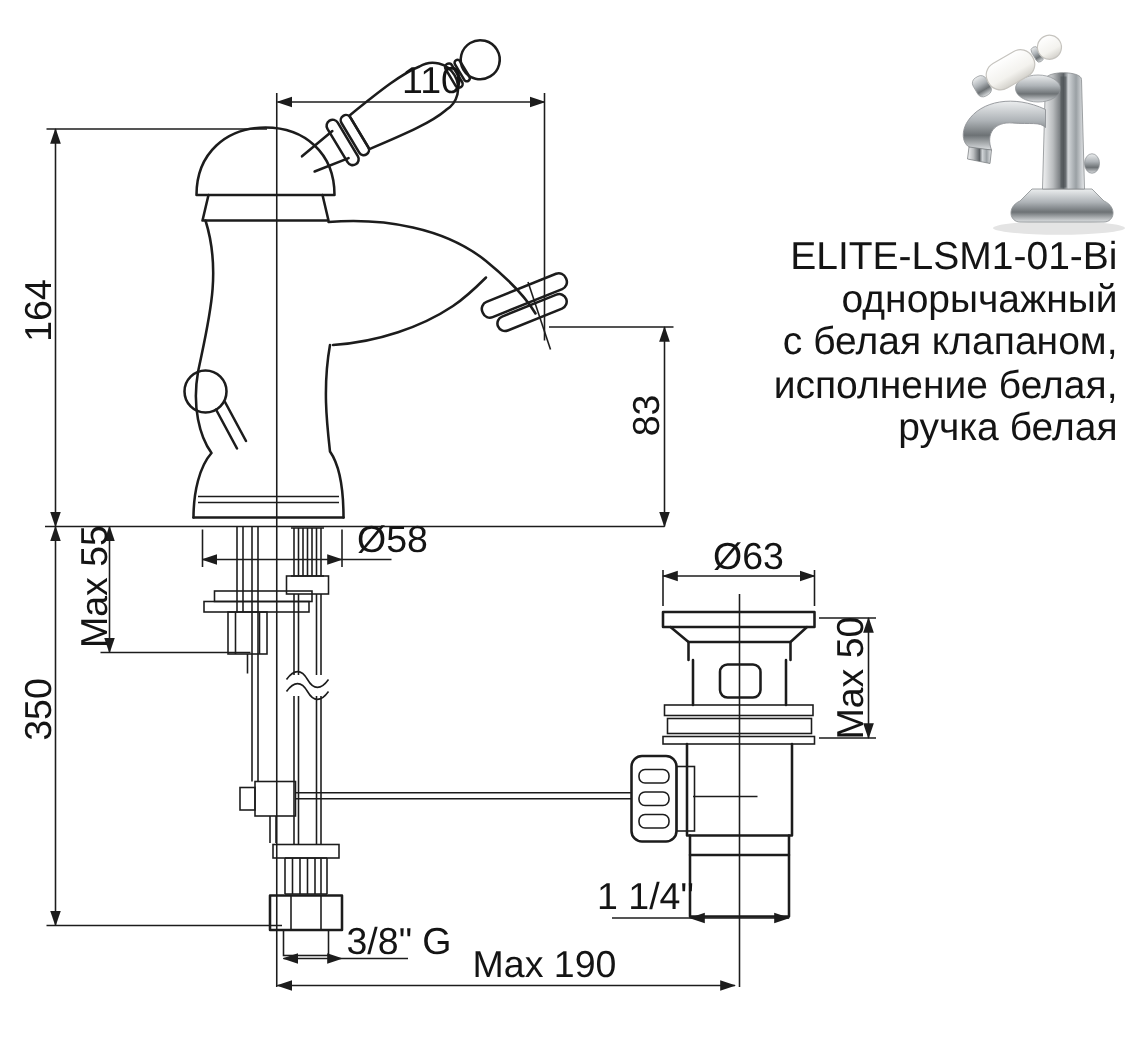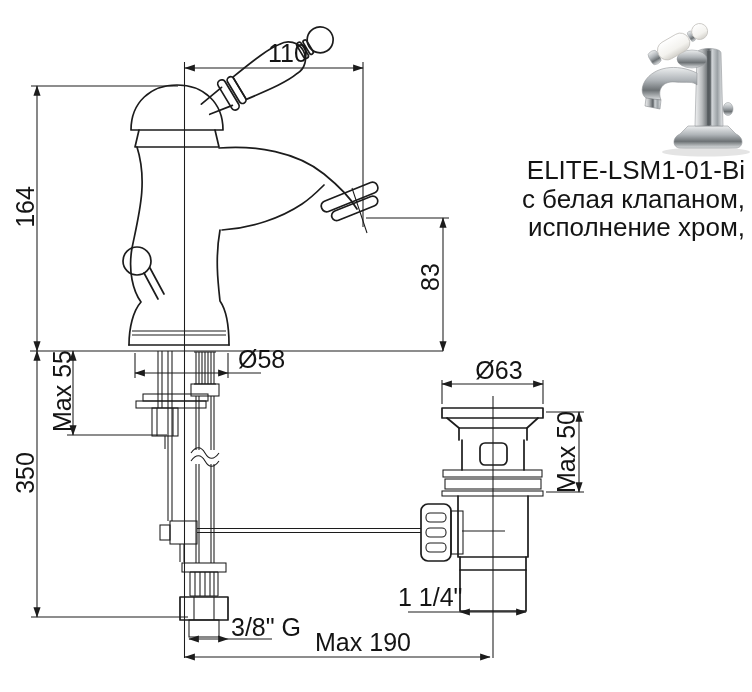--- a/index.html
+++ b/index.html
@@ -250,17 +250,19 @@
       </g>
 
       <ellipse cx="128" cy="104" rx="5" ry="6.5" fill="url(#chh)" stroke="#8e9296" stroke-width="0.5"></ellipse>
 
       <rect x="107" y="46" width="4" height="74" fill="#4b5054" opacity="0.55"></rect>
     </g>
   </svg>
 
   <div class="info">
     <div>ELITE-LSM1-01-Bi</div>
+    <div>однорычажный</div>
     <div>с белая клапаном,</div>
-    <div>исполнение хром,</div>
+    <div>исполнение белая,</div>
+    <div>ручка белая</div>
   </div>
 
 </div>
 
 </body></html>

